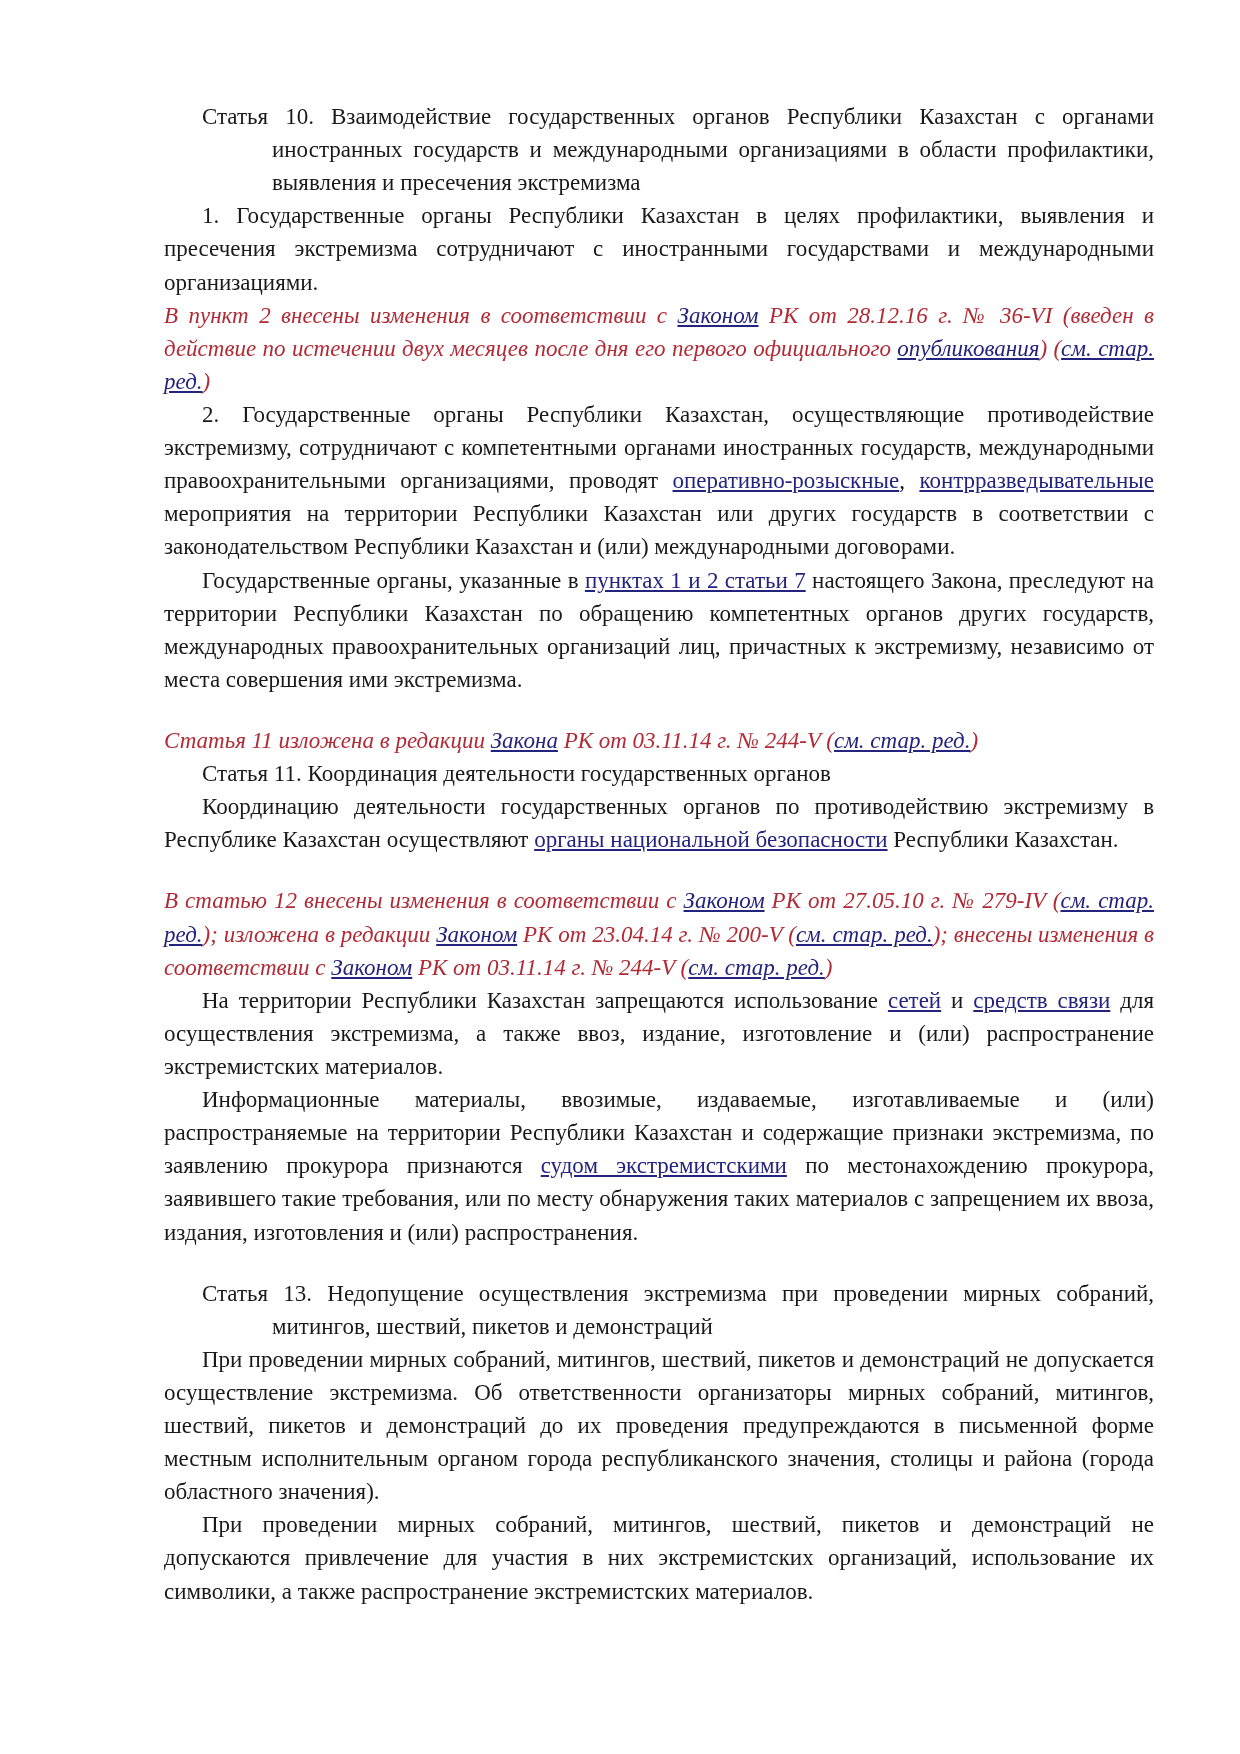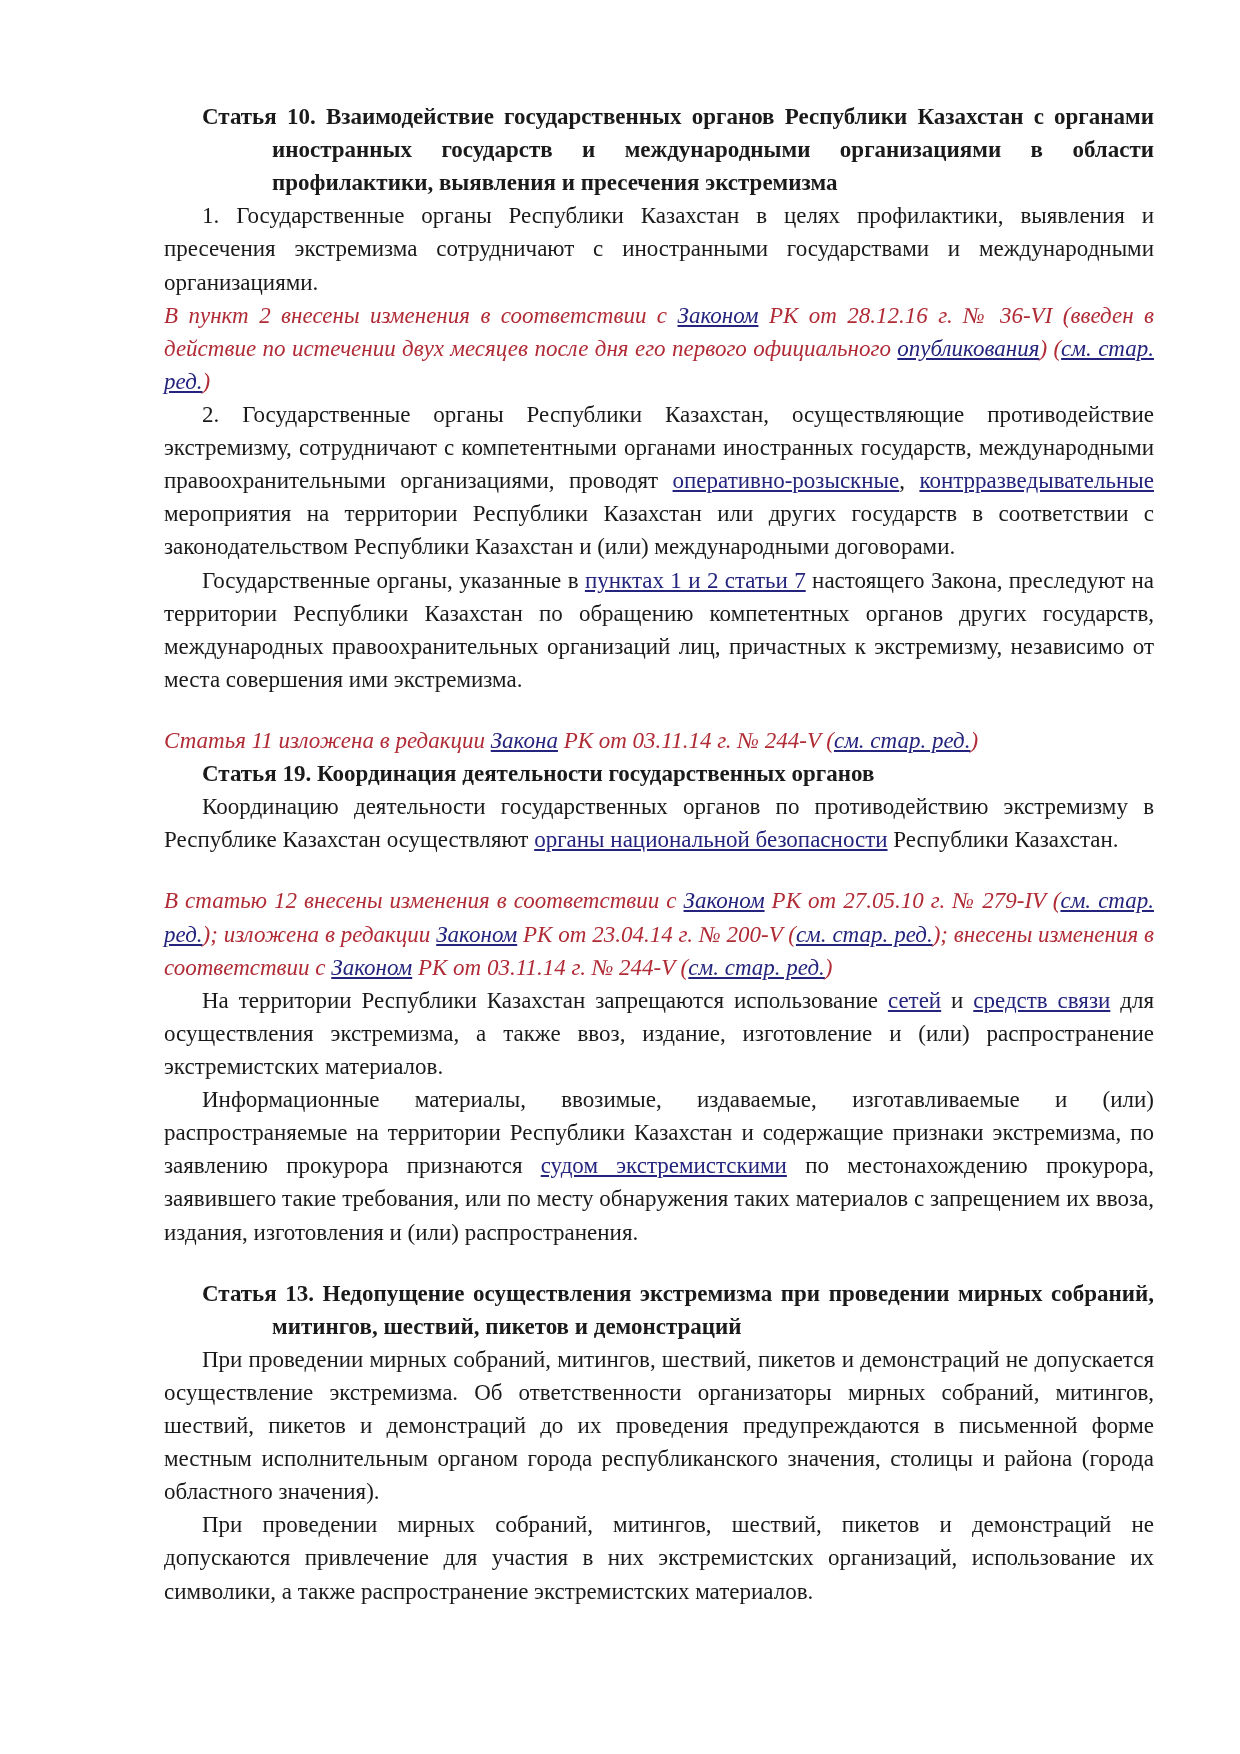--- a/index.html
+++ b/index.html
@@ -25,21 +25,21 @@
   .block {
     font-size: 23px;
     line-height: 1.44;
     margin: 0;
   }
   .paragraph {
     text-align: justify;
     text-indent: 38px;
   }
   .article-heading {
-    font-weight: bold;
+    font-weight: normal;
     text-align: justify;
     padding-left: 108px;
     text-indent: -70px;
   }
   .amendment {
     color: var(--red);
     font-style: italic;
     text-align: justify;
   }
   .link {
@@ -55,21 +55,21 @@
 
 <div class="page">
   <div>
       <div class="block article-heading"><span>Статья 10. Взаимодействие государственных органов Республики Казахстан с органами иностранных государств и международными организациями в области профилактики, выявления и пресечения экстремизма</span></div>
       <div class="block paragraph"><span>1. Государственные органы Республики Казахстан в целях профилактики, выявления и пресечения экстремизма сотрудничают с иностранными государствами и международными организациями.</span></div>
       <div class="block amendment"><span>В пункт 2 внесены изменения в соответствии с </span><a class="link">Законом</a><span> РК от 28.12.16 г. № 36-VI (введен в действие по истечении двух месяцев после дня его первого официального </span><a class="link">опубликования</a><span>) (</span><a class="link">см. стар. ред.</a><span>)</span></div>
       <div class="block paragraph"><span>2. Государственные органы Республики Казахстан, осуществляющие противодействие экстремизму, сотрудничают с компетентными органами иностранных государств, международными правоохранительными организациями, проводят </span><a class="link">оперативно-розыскные</a><span>, </span><a class="link">контрразведывательные</a><span> мероприятия на территории Республики Казахстан или других государств в соответствии с законодательством Республики Казахстан и (или) международными договорами.</span></div>
       <div class="block paragraph"><span>Государственные органы, указанные в </span><a class="link">пунктах 1 и 2 статьи 7</a><span> настоящего Закона, преследуют на территории Республики Казахстан по обращению компетентных органов других государств, международных правоохранительных организаций лиц, причастных к экстремизму, независимо от места совершения ими экстремизма.</span></div>
       <div class="block spacer"></div>
       <div class="block amendment"><span>Статья 11 изложена в редакции </span><a class="link bold">Закона</a><span> РК от 03.11.14 г. № 244-V (</span><a class="link bold">см. стар. ред.</a><span>)</span></div>
-      <div class="block article-heading"><span>Статья 19. Координация деятельности государственных органов</span></div>
+      <div class="block article-heading"><span>Статья 11. Координация деятельности государственных органов</span></div>
       <div class="block paragraph"><span>Координацию деятельности государственных органов по противодействию экстремизму в Республике Казахстан осуществляют </span><a class="link">органы национальной безопасности</a><span> Республики Казахстан.</span></div>
       <div class="block spacer"></div>
       <div class="block amendment"><span>В статью 12 внесены изменения в соответствии с </span><a class="link">Законом</a><span> РК от 27.05.10 г. № 279-IV (</span><a class="link">см. стар. ред.</a><span>); изложена в редакции </span><a class="link">Законом</a><span> РК от 23.04.14 г. № 200-V (</span><a class="link">см. стар. ред.</a><span>); внесены изменения в соответствии с </span><a class="link">Законом</a><span> РК от 03.11.14 г. № 244-V (</span><a class="link">см. стар. ред.</a><span>)</span></div>
       <div class="block paragraph"><span>На территории Республики Казахстан запрещаются использование </span><a class="link">сетей</a><span> и </span><a class="link">средств связи</a><span> для осуществления экстремизма, а также ввоз, издание, изготовление и (или) распространение экстремистских материалов.</span></div>
       <div class="block paragraph"><span>Информационные материалы, ввозимые, издаваемые, изготавливаемые и (или) распространяемые на территории Республики Казахстан и содержащие признаки экстремизма, по заявлению прокурора признаются </span><a class="link">судом экстремистскими</a><span> по местонахождению прокурора, заявившего такие требования, или по месту обнаружения таких материалов с запрещением их ввоза, издания, изготовления и (или) распространения.</span></div>
       <div class="block spacer"></div>
       <div class="block article-heading"><span>Статья 13. Недопущение осуществления экстремизма при проведении мирных собраний, митингов, шествий, пикетов и демонстраций</span></div>
       <div class="block paragraph"><span>При проведении мирных собраний, митингов, шествий, пикетов и демонстраций не допускается осуществление экстремизма. Об ответственности организаторы мирных собраний, митингов, шествий, пикетов и демонстраций до их проведения предупреждаются в письменной форме местным исполнительным органом города республиканского значения, столицы и района (города областного значения).</span></div>
       <div class="block paragraph"><span>При проведении мирных собраний, митингов, шествий, пикетов и демонстраций не допускаются привлечение для участия в них экстремистских организаций, использование их символики, а также распространение экстремистских материалов.</span></div>
     </div>

